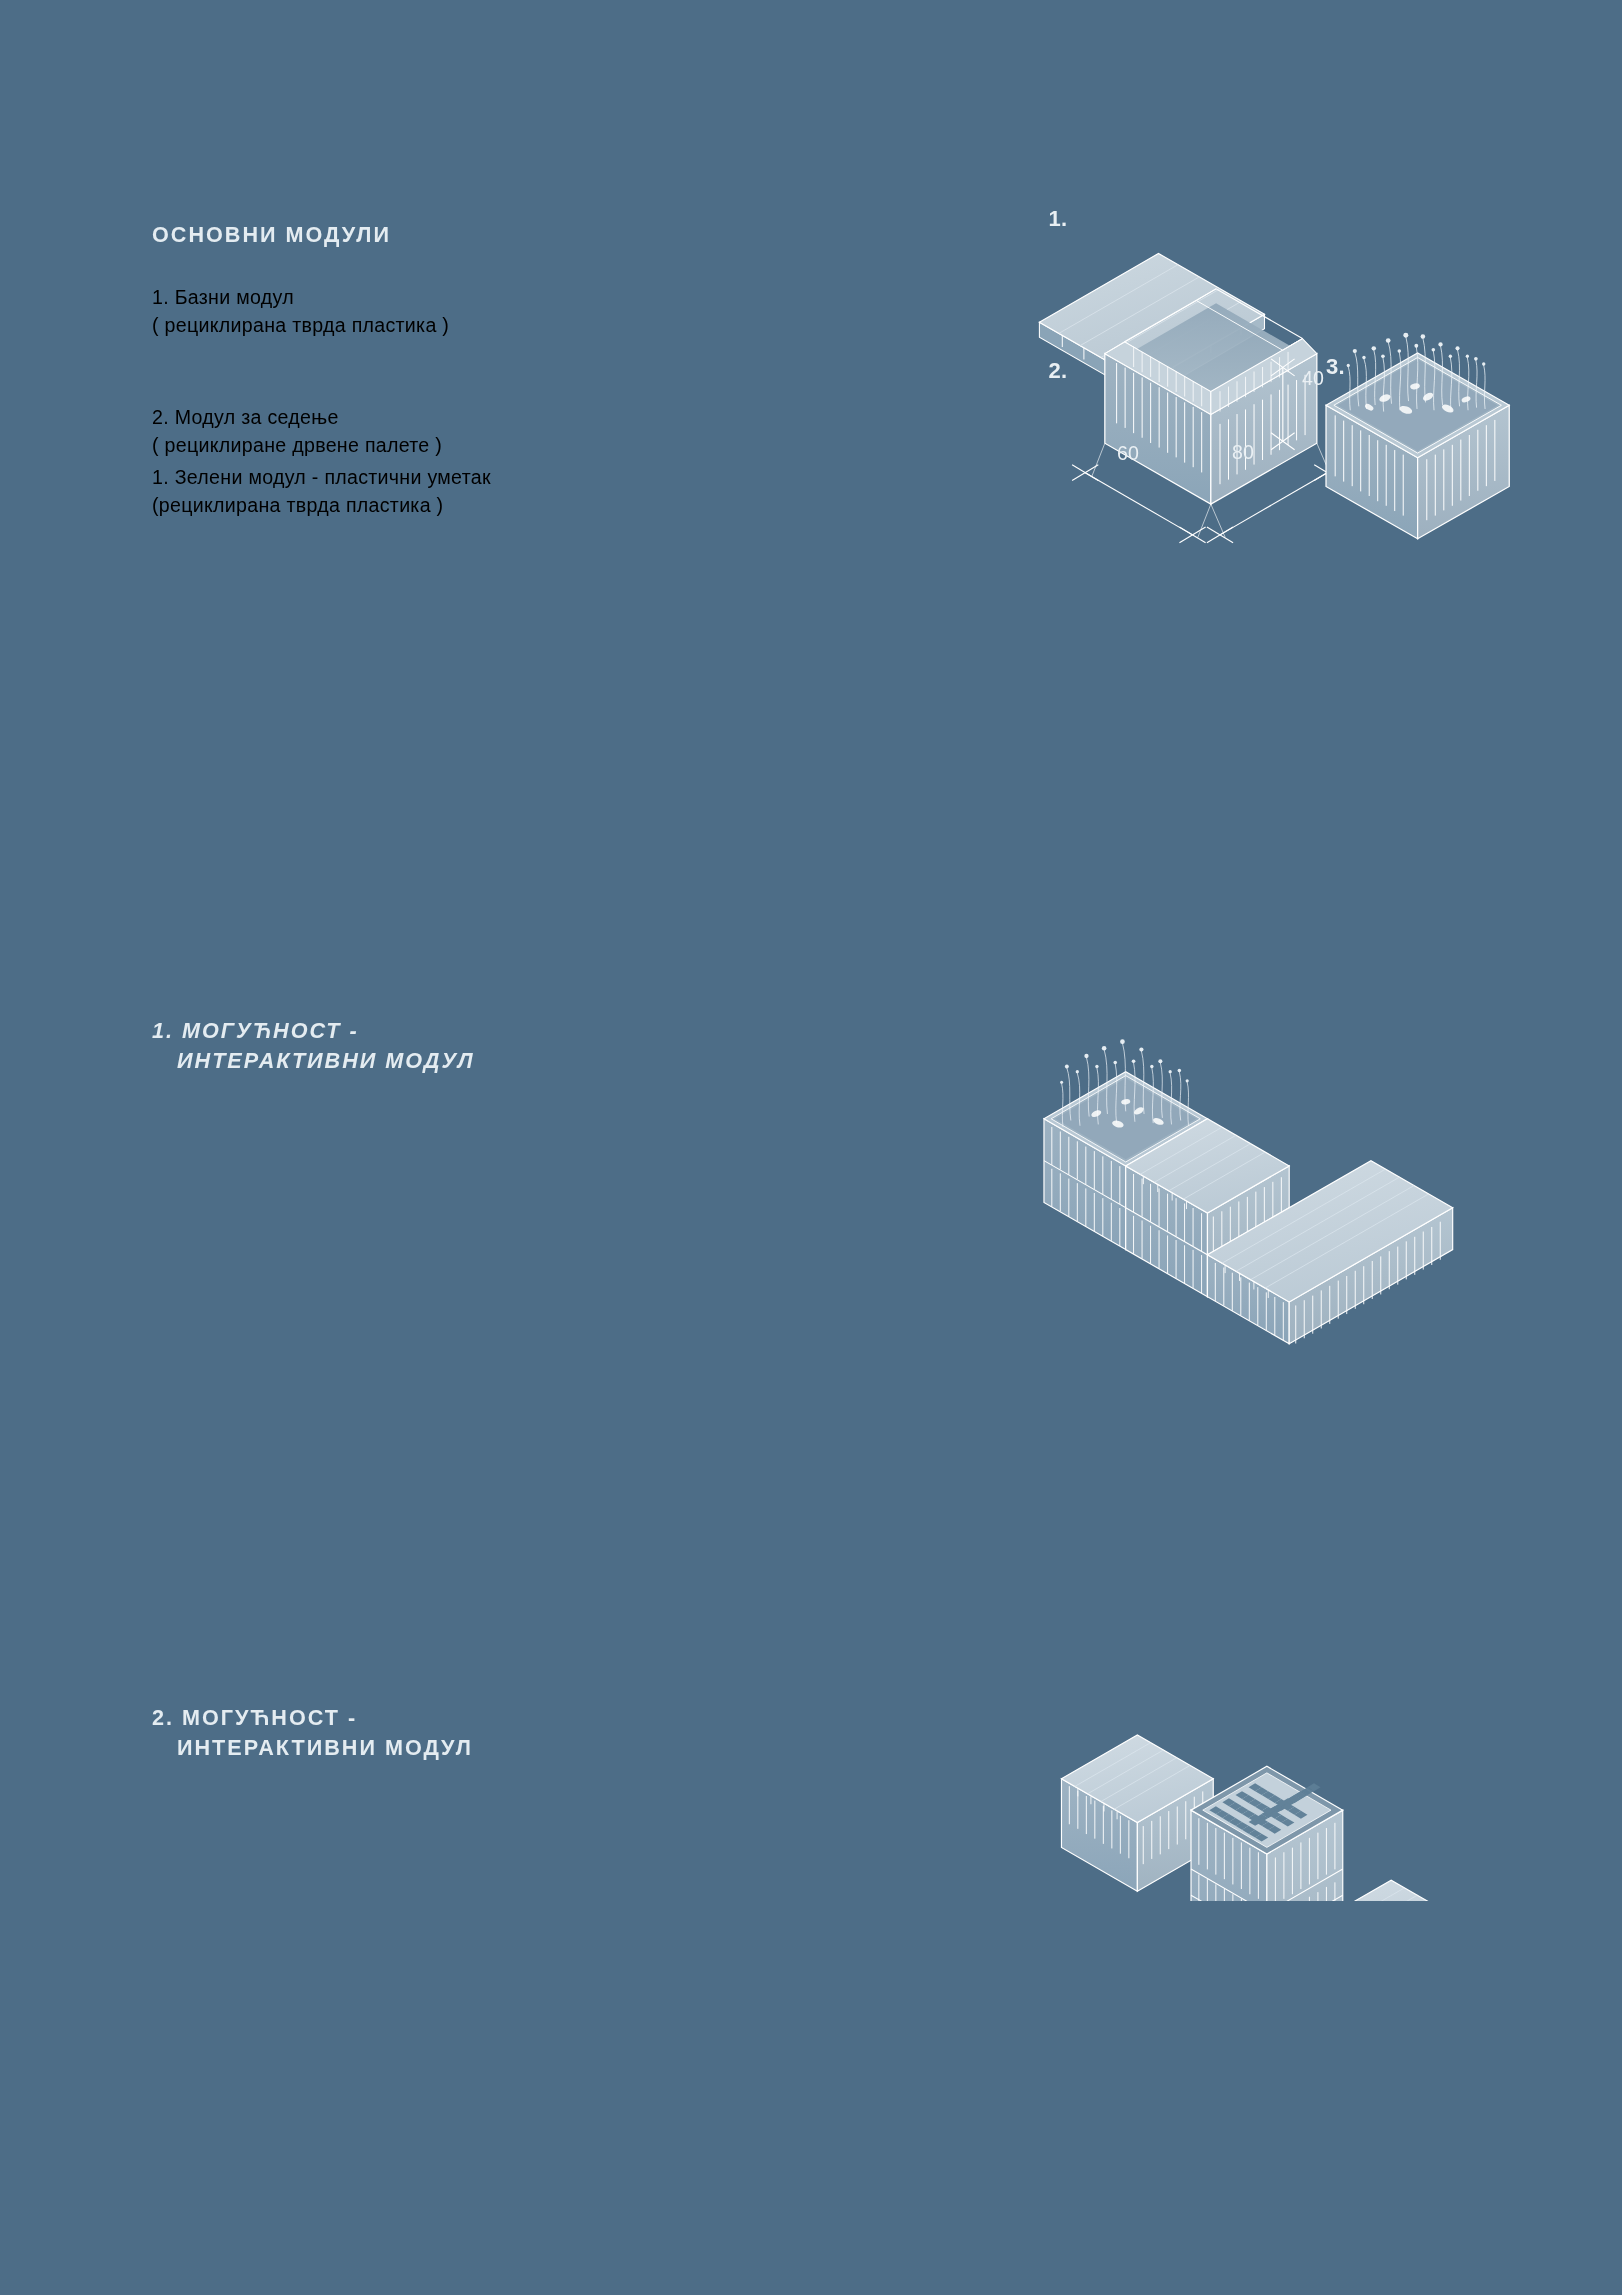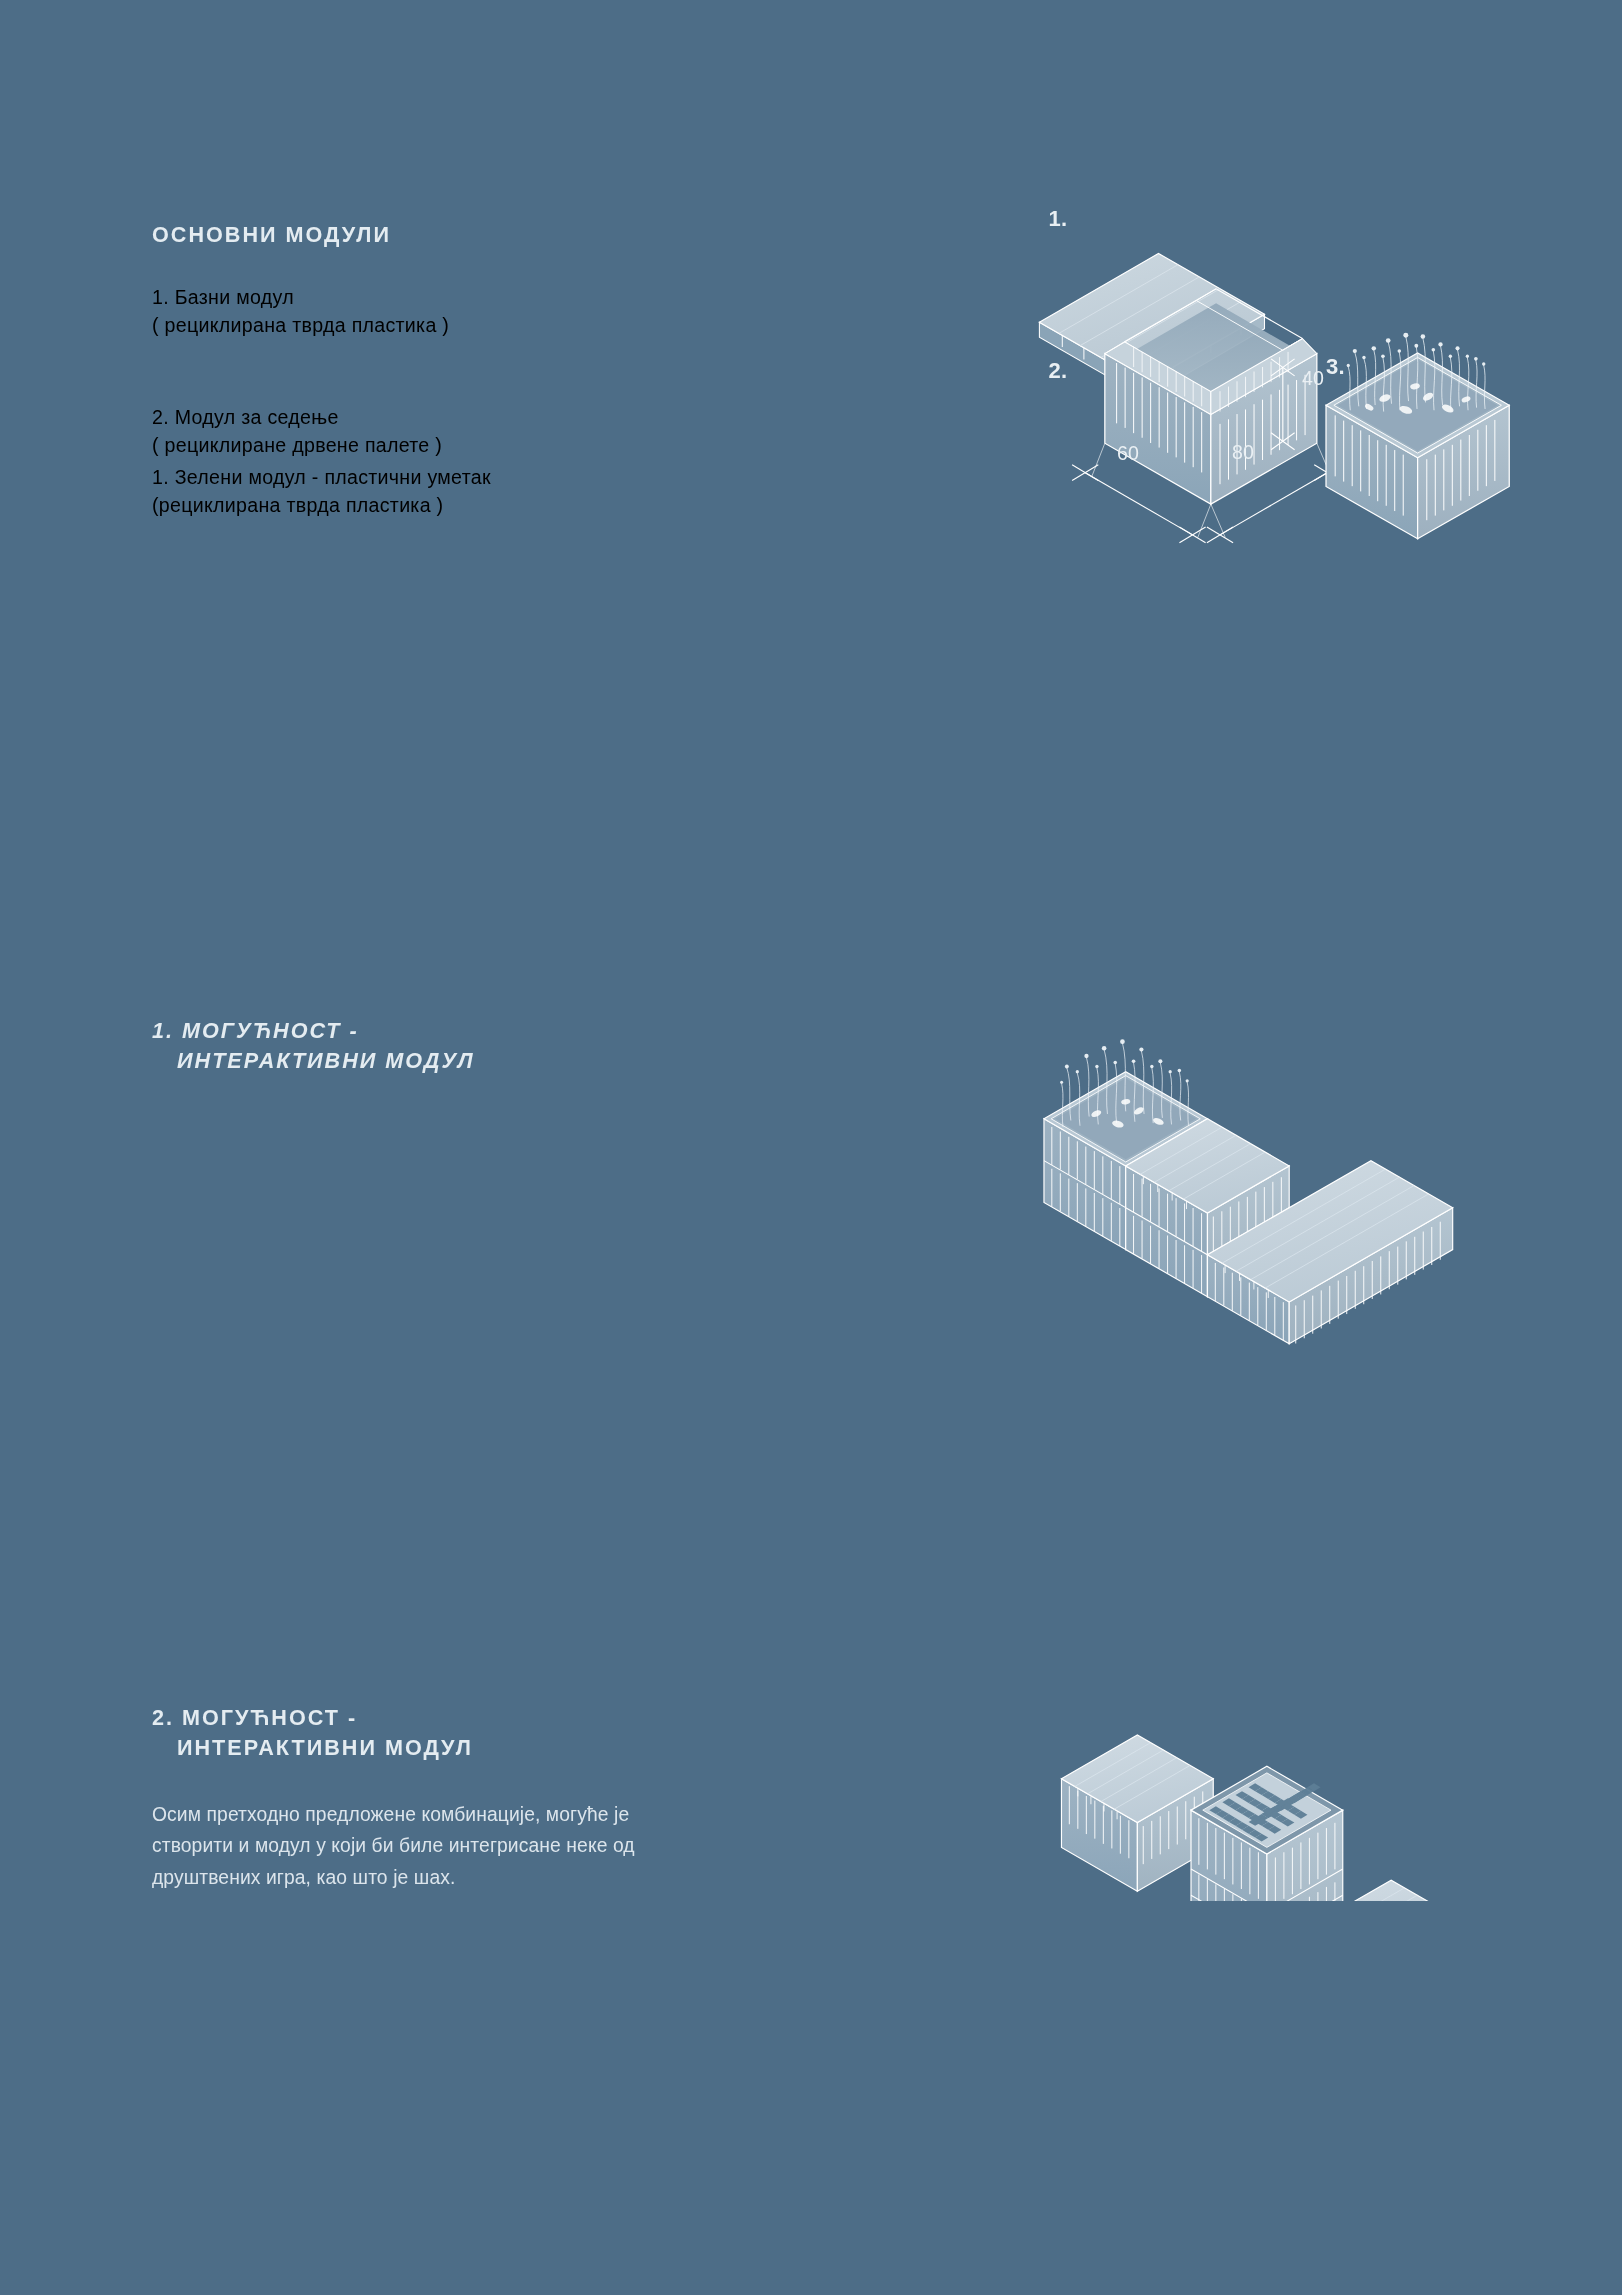--- a/index.html
+++ b/index.html
@@ -93,23 +93,20 @@
     <p class="list-item">1. Зелени модул - пластични уметак
 (рециклирана тврда пластика )</p>
   </div>
 
   <div class="txtcol" style="top:1016px;font-style:italic;">
     <h2 class="sec-title"><span>1. МОГУЋНОСТ -</span><span class="ln2">ИНТЕРАКТИВНИ МОДУЛ</span></h2>
   </div>
 
   <div class="txtcol" style="top:1703px;">
     <h2 class="sec-title"><span>2. МОГУЋНОСТ -</span><span class="ln2">ИНТЕРАКТИВНИ МОДУЛ</span></h2>
-  </div>
-  <div class="txtcol" style="top:1799px;">
-    <p class="body-par nojust">Осим претходно предложене комбинације, могуће је створити и модул у који би биле интегрисане неке од друштвених игра, као што је шах.</p>
   </div>
 
   <div class="diagram" style="left:1021px; top:190px; width:576px; height:373px;">
 
     <span class="num-label" style="left:27.5px; top:16.4px;">1.</span>
     <span class="num-label" style="left:27.5px; top:168px;">2.</span>
     <span class="num-label" style="left:305px; top:164px;">3.</span>
 
     <span class="dim-label" style="left:96px; top:252px;text-align:right;">60</span>
     <span class="dim-label" style="left:211px; top:251px;">80</span>

